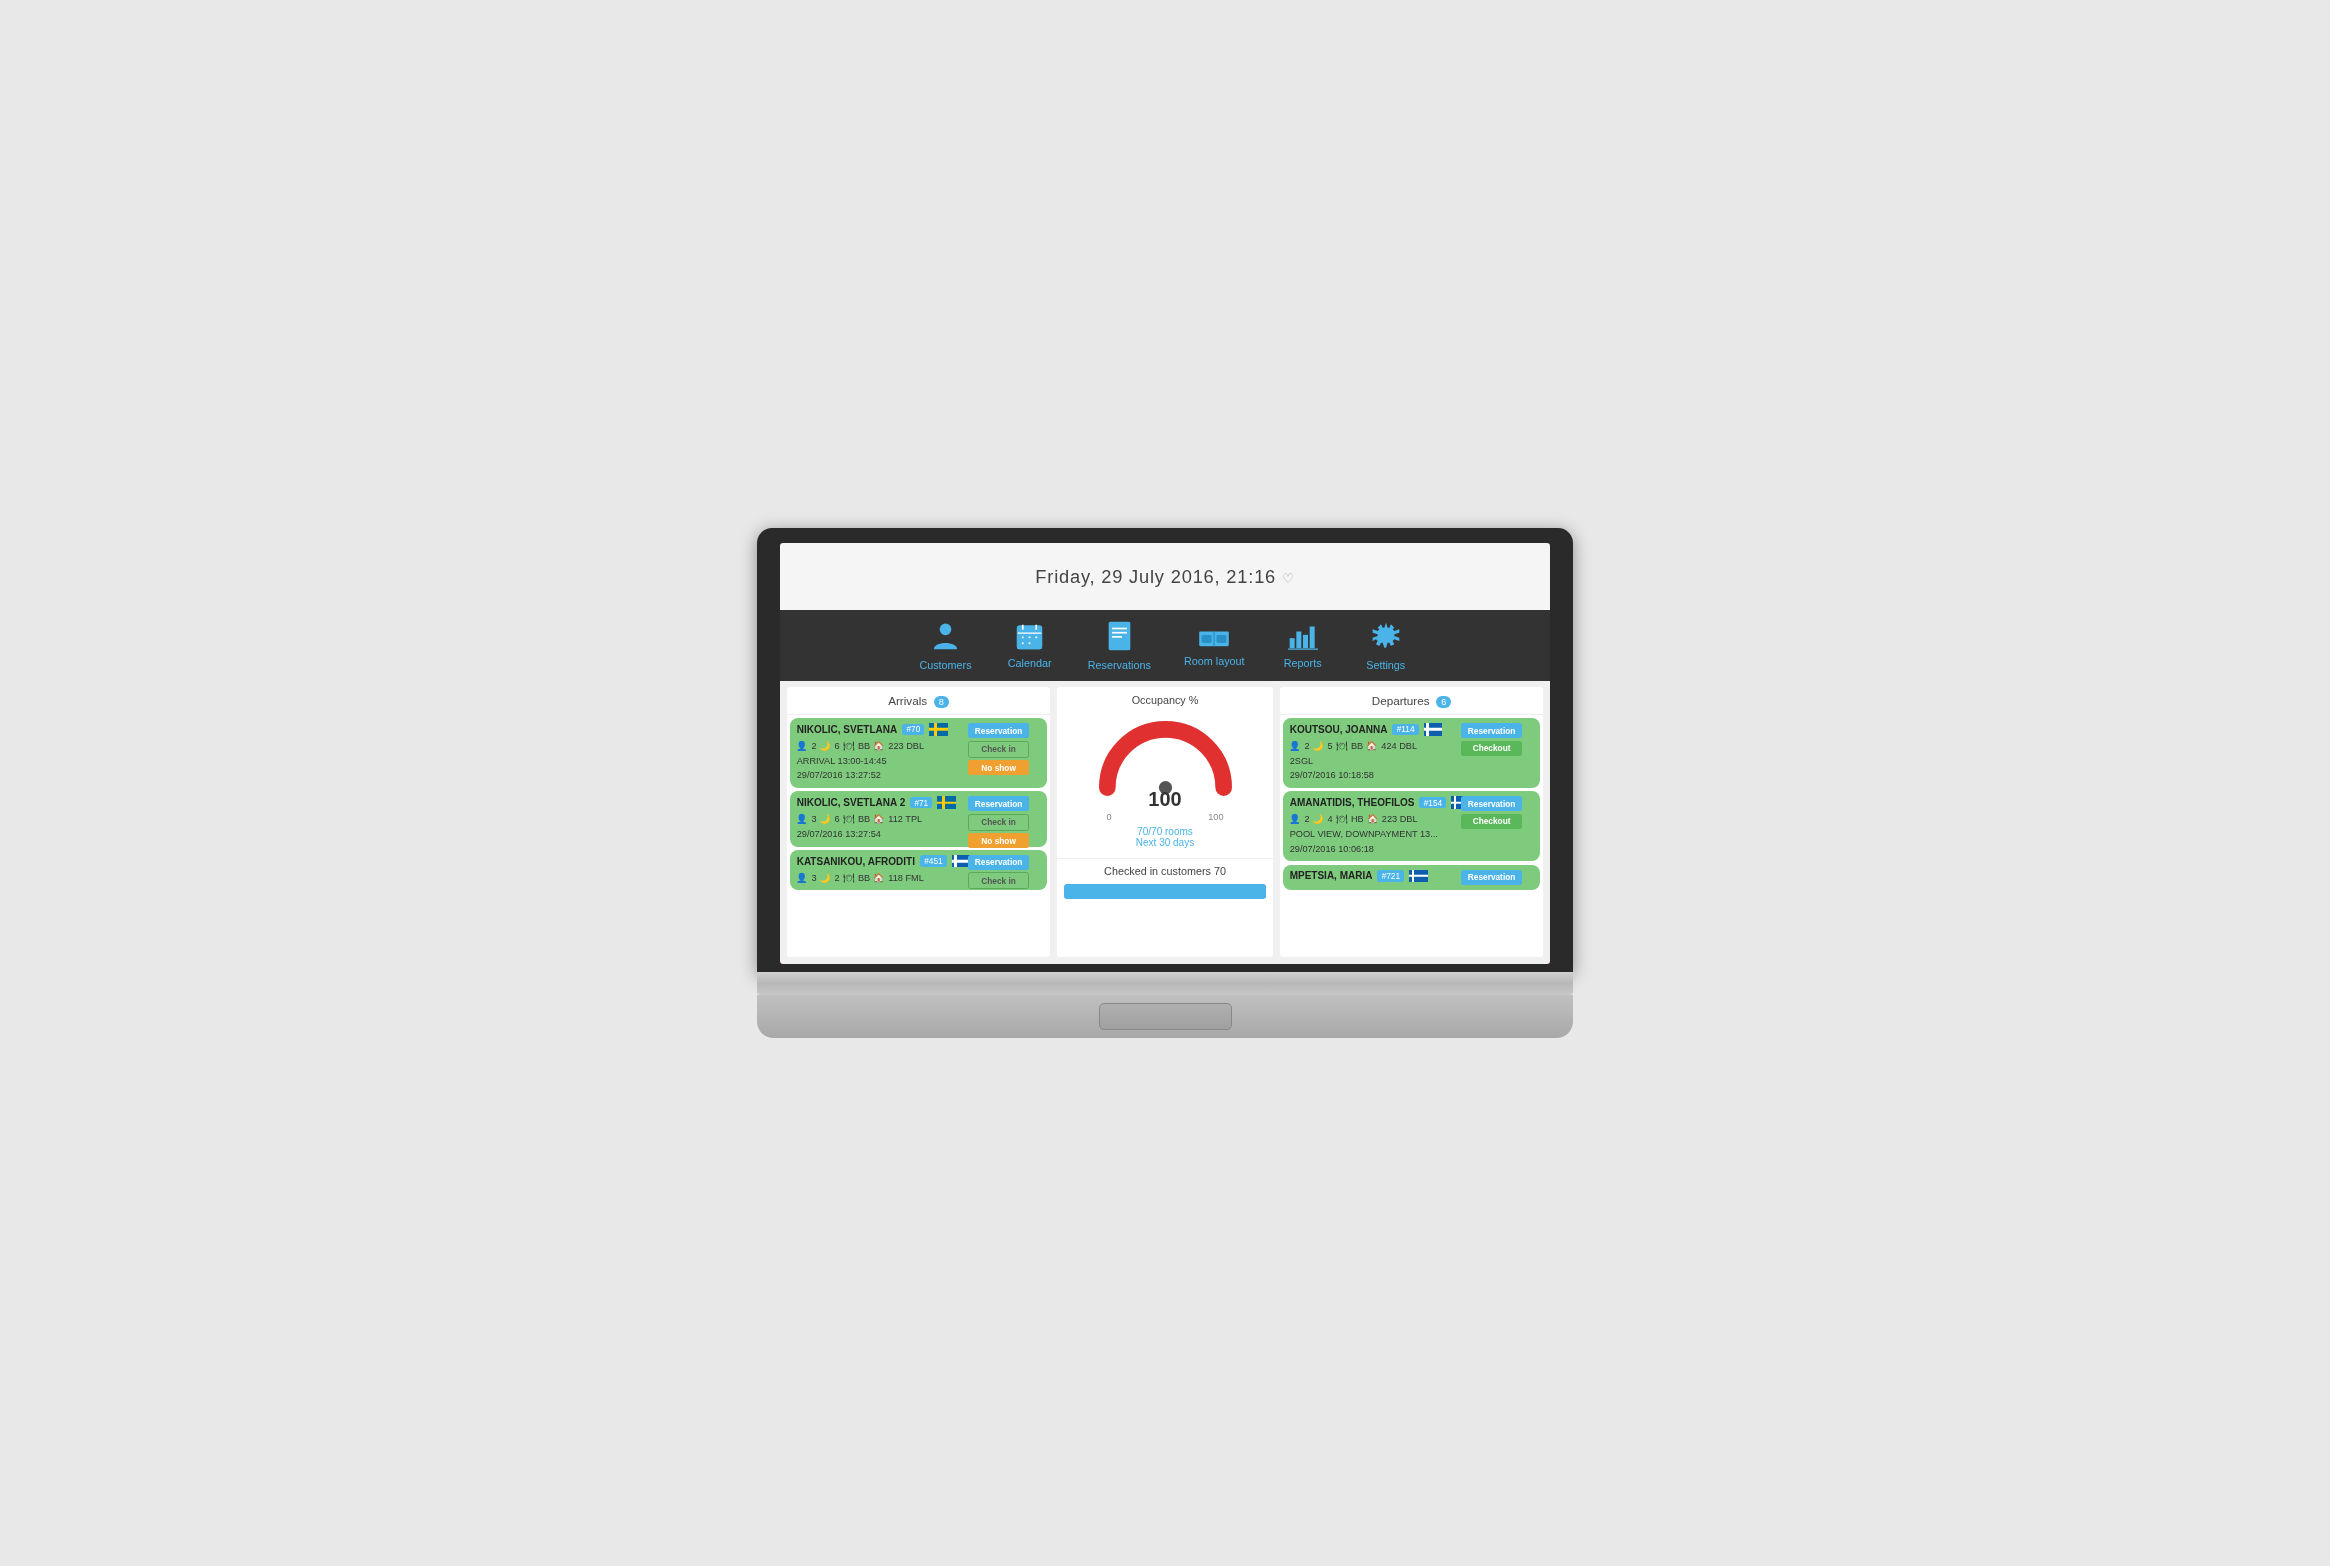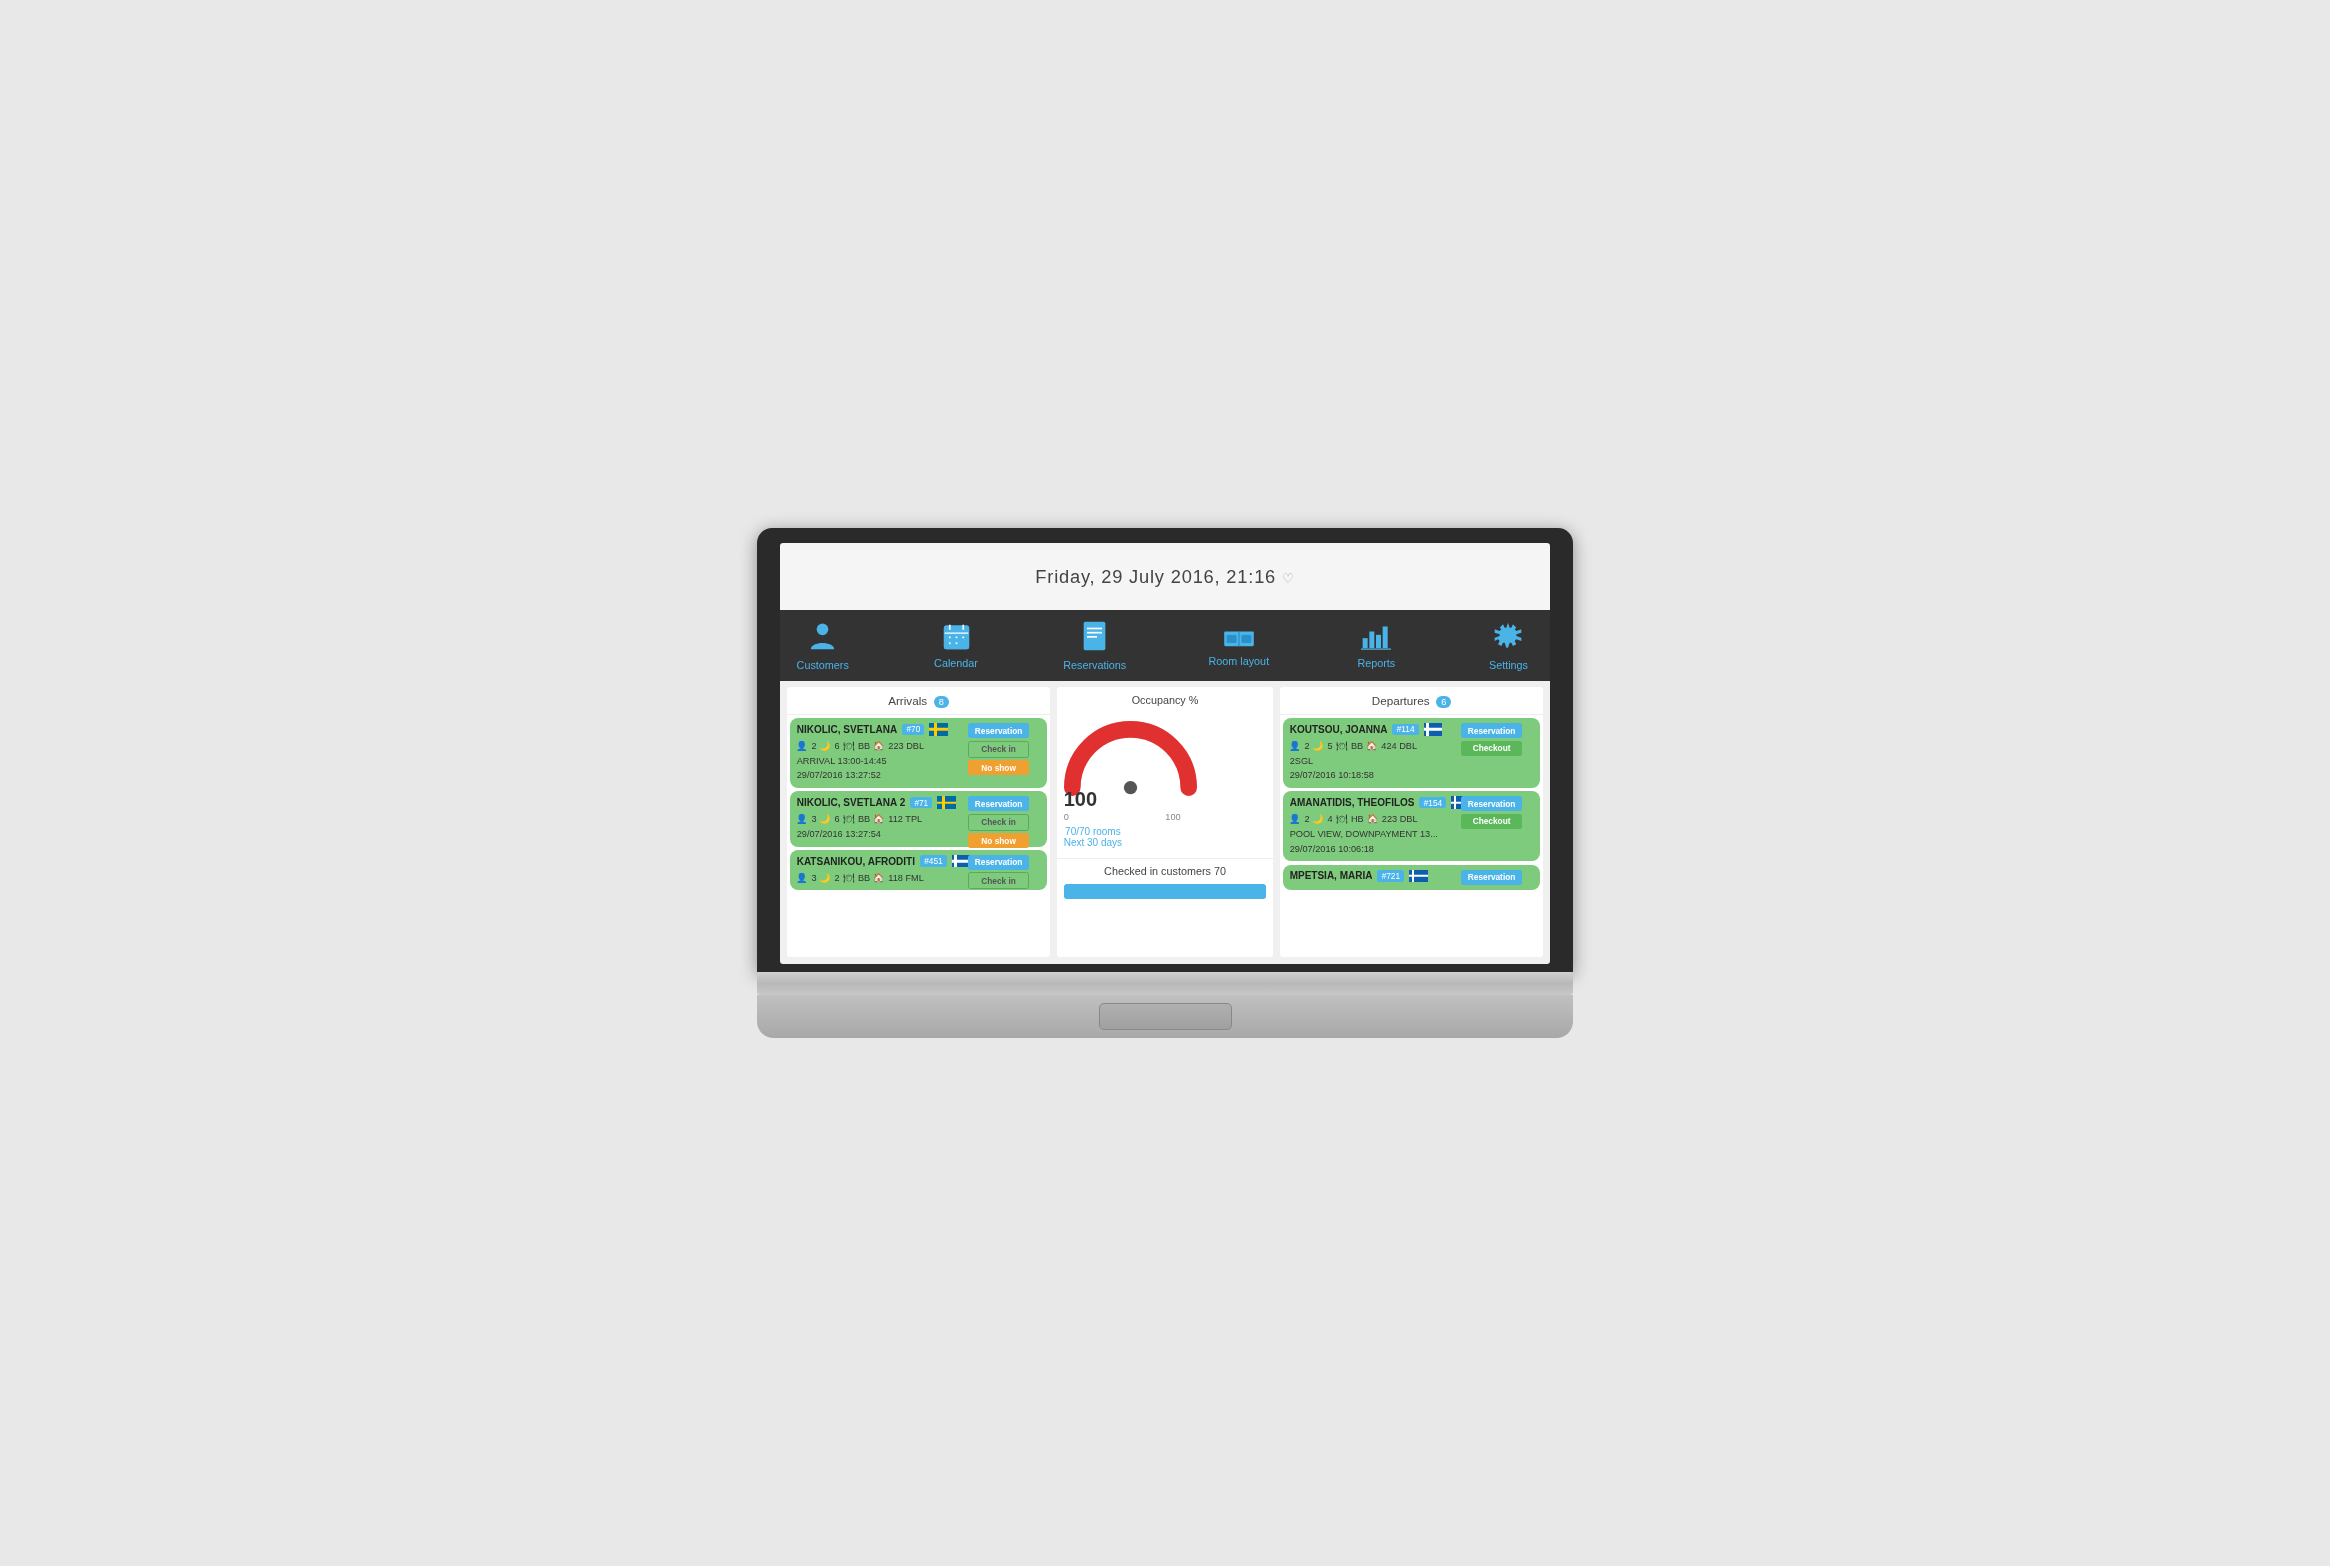--- a/index.html
+++ b/index.html
@@ -78,21 +78,21 @@
       letter-spacing: 0.8px;
       padding: 6.7px 0 13.3px;
     }
 
     .heart-icon { color: #aaa; font-size: 13.3px; }
 
     
     .nav-bar {
       background: #333;
       display: flex;
-      justify-content: space-between;
+      justify-content: center;
       align-items: center;
       padding: 8.3px 0 6.7px;
     }
 
     .nav-item {
       display: flex;
       flex-direction: column;
       align-items: center;
       cursor: pointer;
       padding: 3.3px 16.6px;
@@ -288,21 +288,21 @@
       text-align: center;
       font-size: 10.8px;
       color: #444;
       margin-bottom: 6.7px;
     }
 
     
     .gauge-container {
       display: flex;
       flex-direction: column;
-      align-items: flex-start;
+      align-items: center;
       padding: 8.3px 0 3.3px;
     }
 
     .gauge-svg {
       width: 133px;
       height: 75px;
     }
 
     .gauge-value {
       font-size: 20px;

